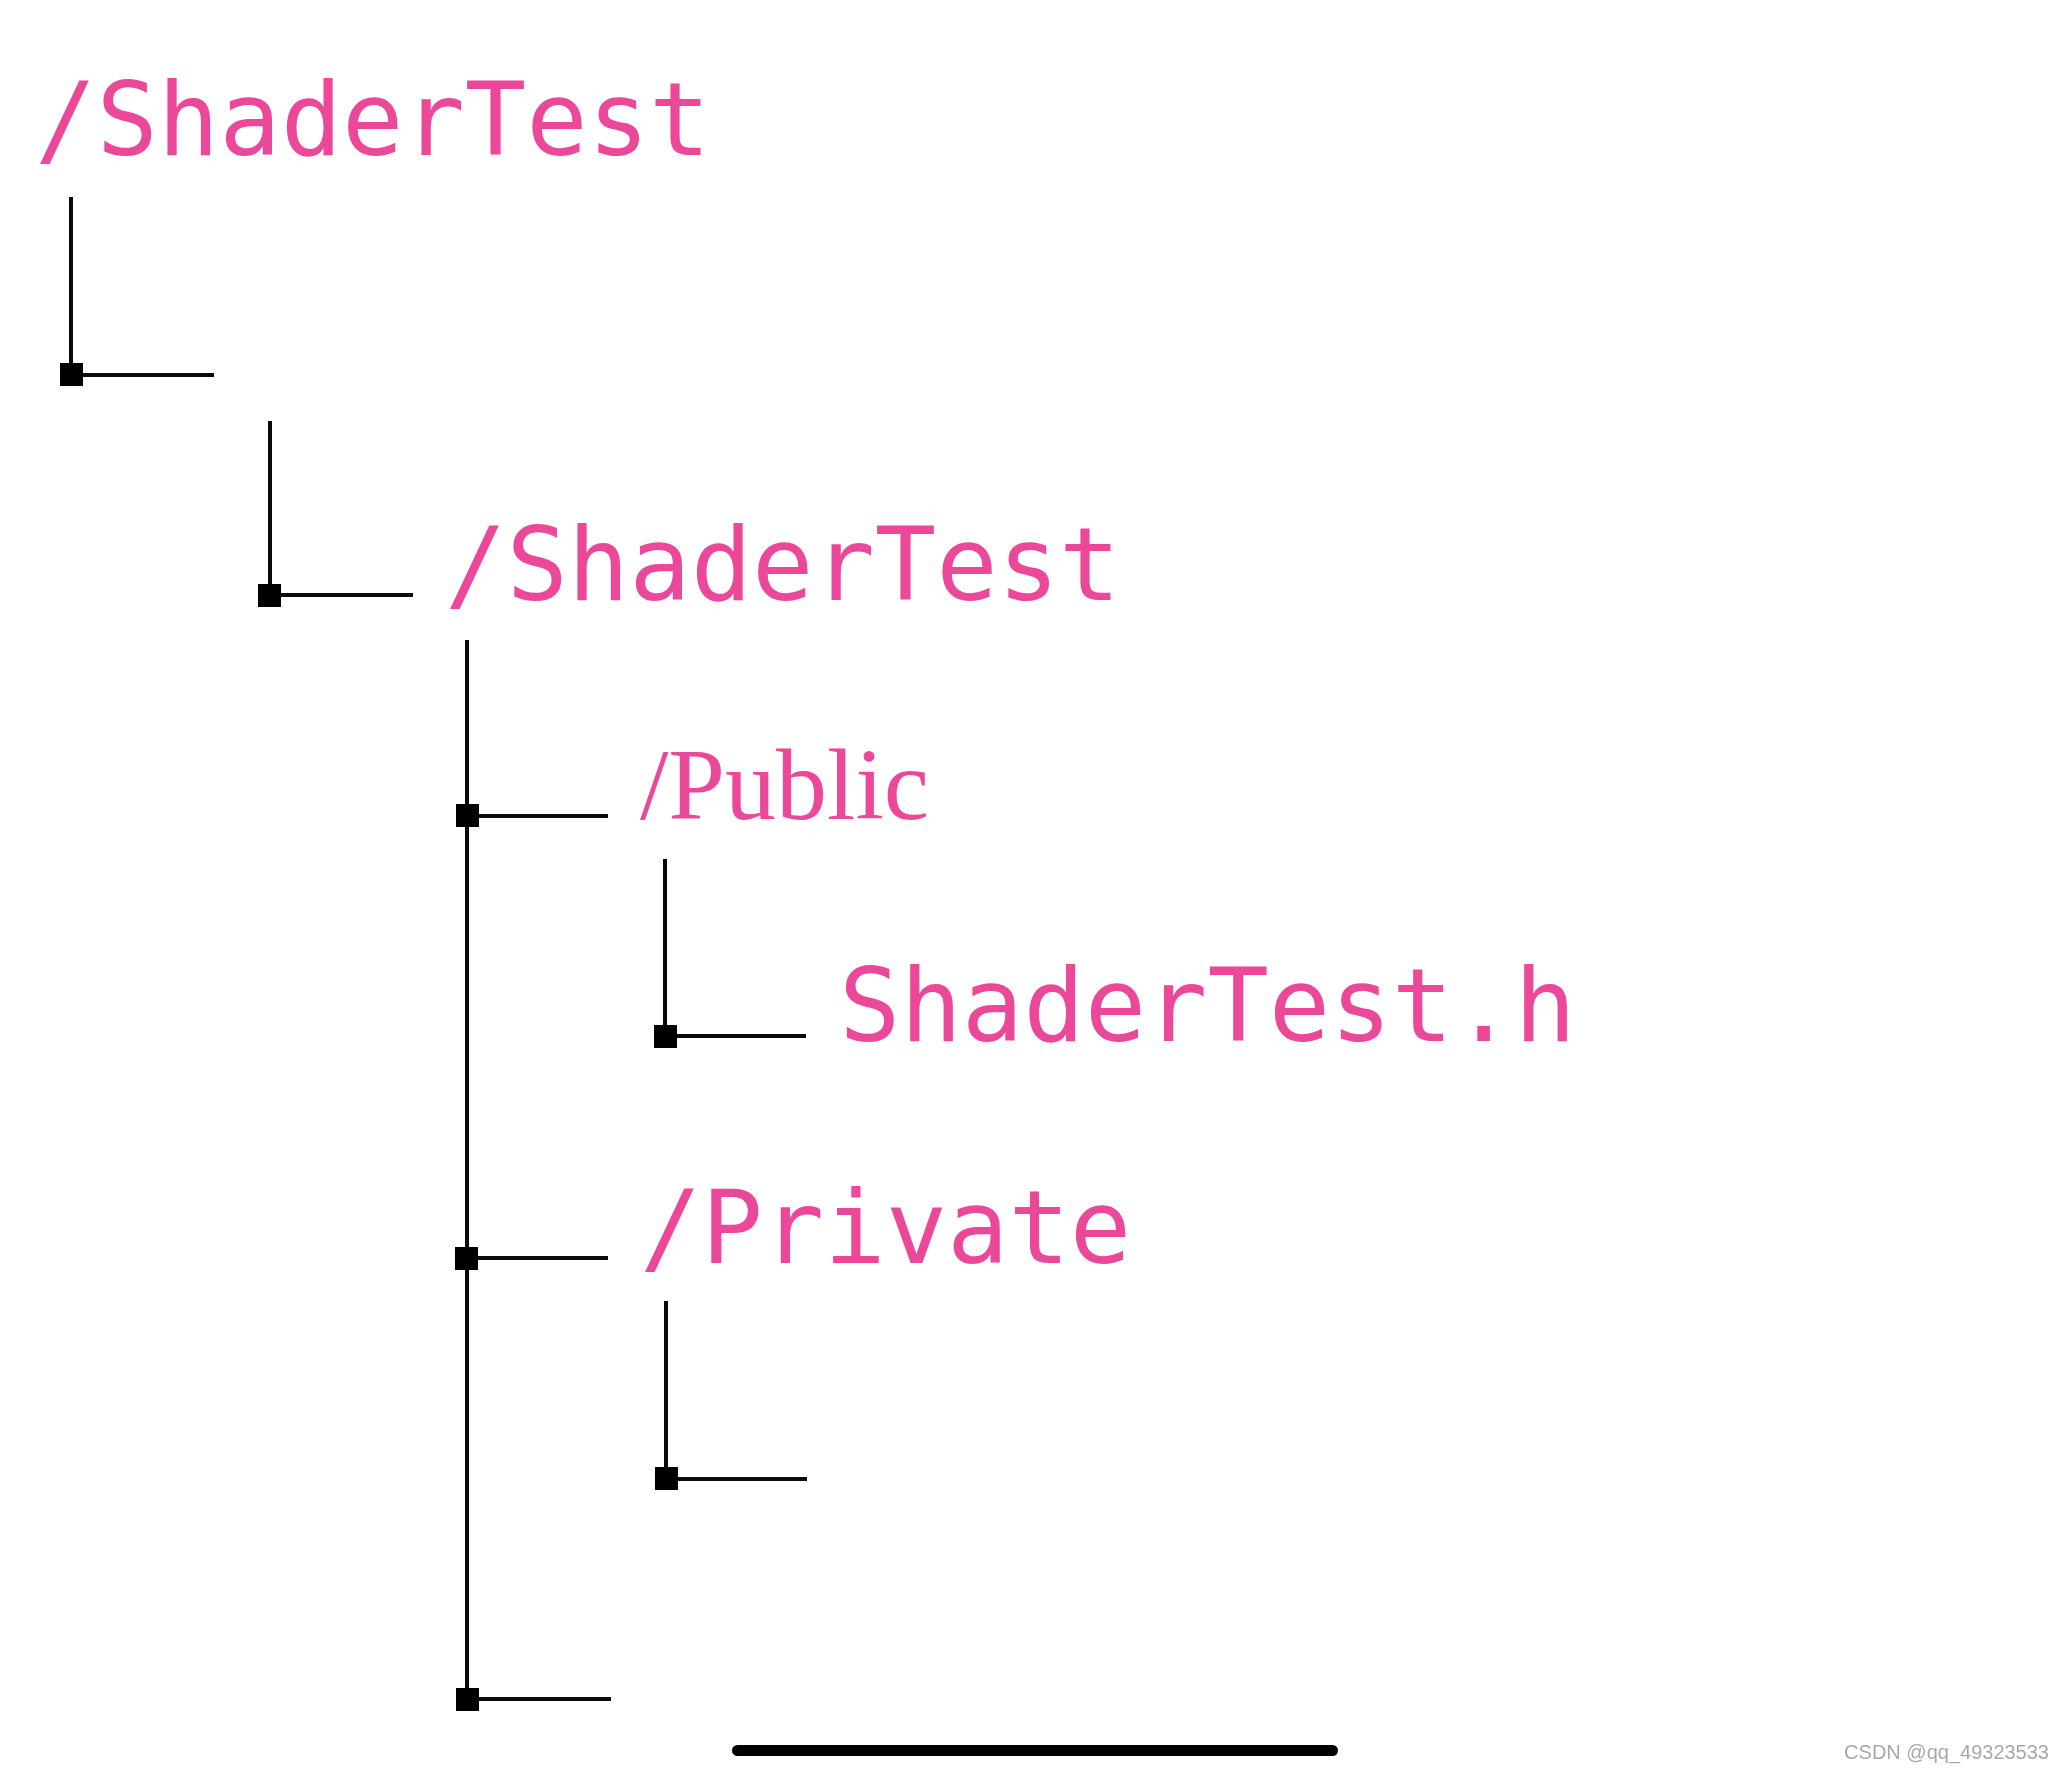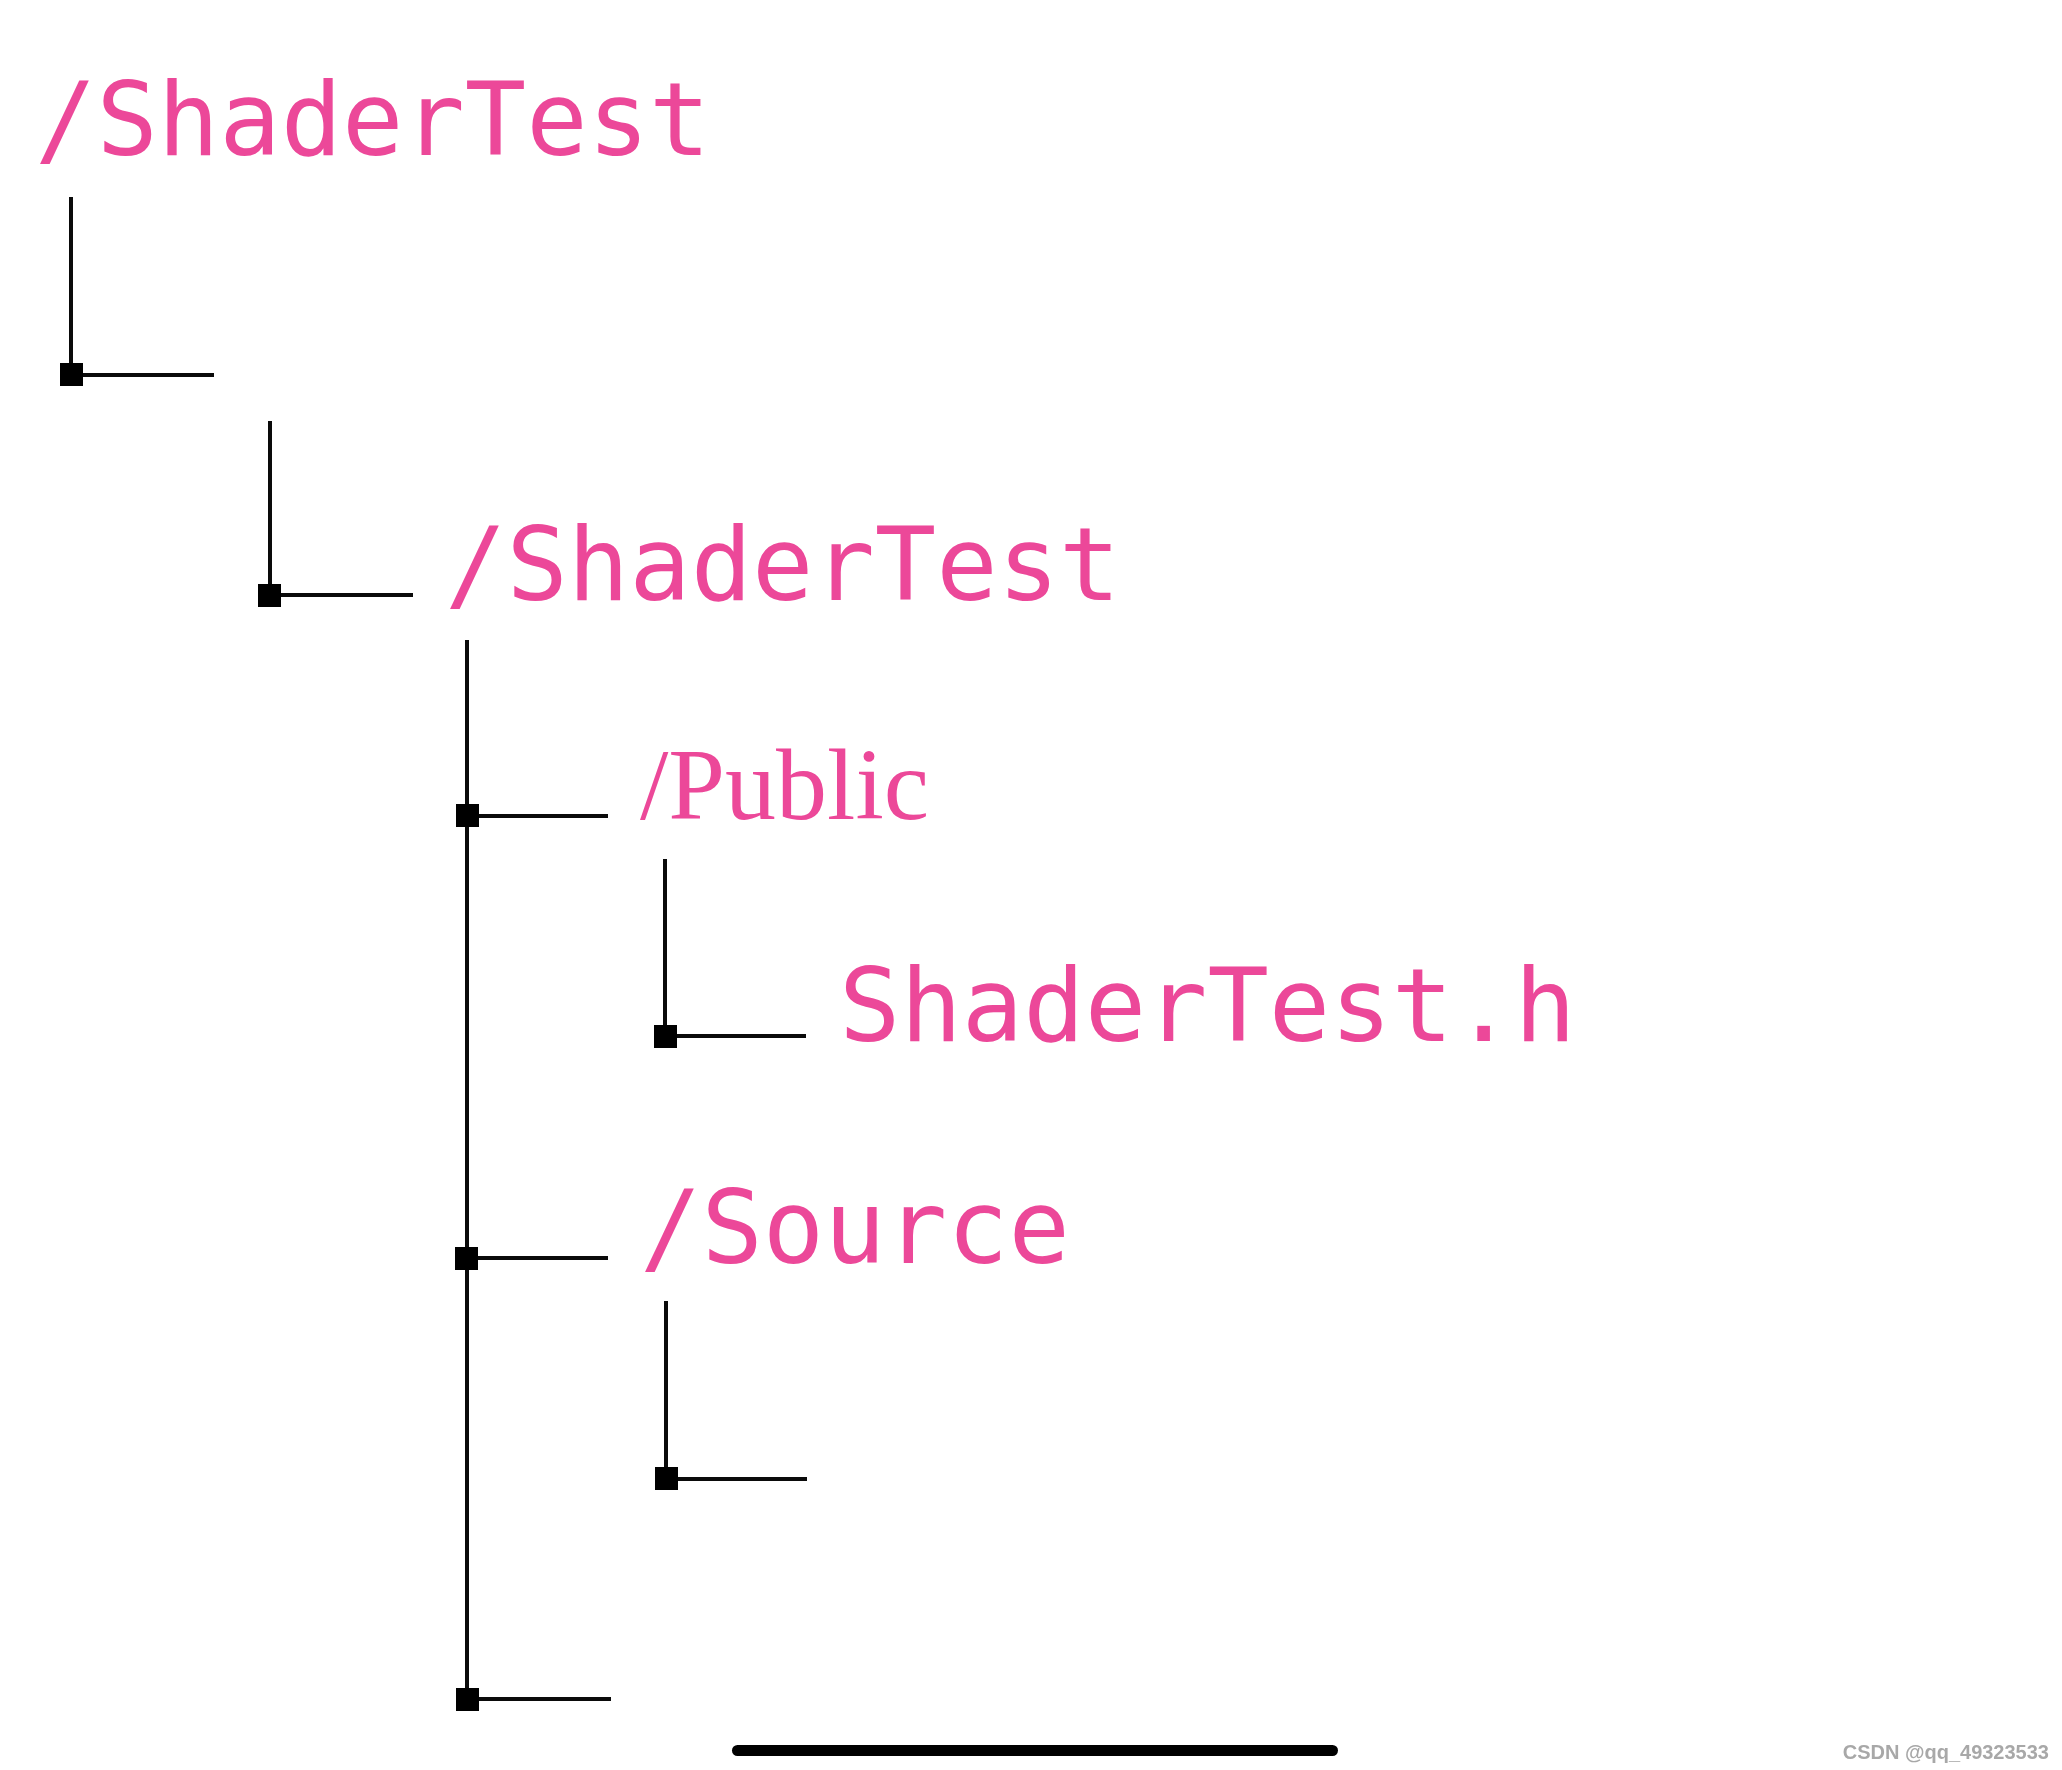--- a/index.html
+++ b/index.html
@@ -49,33 +49,32 @@
     background: #000000;
   }
   .watermark {
     position: absolute;
     right: 13px;
     top: 1740px;
     font-family: "Liberation Sans", sans-serif;
     font-size: 20px;
     line-height: 24px;
     color: #a8a8a8;
-    font-weight: bold;
   }
 </style>
 </head>
 <body>
 
 <div class="canvas">
 
   <div class="lbl" style="left:35px;  top:69px;">/ShaderTest</div>
   <div class="lbl" style="left:445px; top:514px;">/ShaderTest</div>
   <div class="lbl" style="left:640px; top:734px;font-family:Liberation Serif, serif;">/Public</div>
   <div class="lbl" style="left:839px; top:955px;">ShaderTest.h</div>
-  <div class="lbl" style="left:640px; top:1177px;">/Source</div>
+  <div class="lbl" style="left:640px; top:1177px;">/Private</div>
 
   <div class="vline" style="left:69px;  top:197px;  height:179px;"></div>
   <div class="vline" style="left:268px; top:421px;  height:175px;"></div>
   <div class="vline" style="left:465px; top:640px;  height:1060px;"></div>
   <div class="vline" style="left:663px; top:859px;  height:178px;"></div>
   <div class="vline" style="left:664px; top:1301px; height:178px;"></div>
 
   <div class="hline" style="left:71px;  top:373px;  width:143px;"></div>
   <div class="hline" style="left:269px; top:593px;  width:144px;"></div>
   <div class="hline" style="left:467px; top:814px;  width:141px;"></div>

